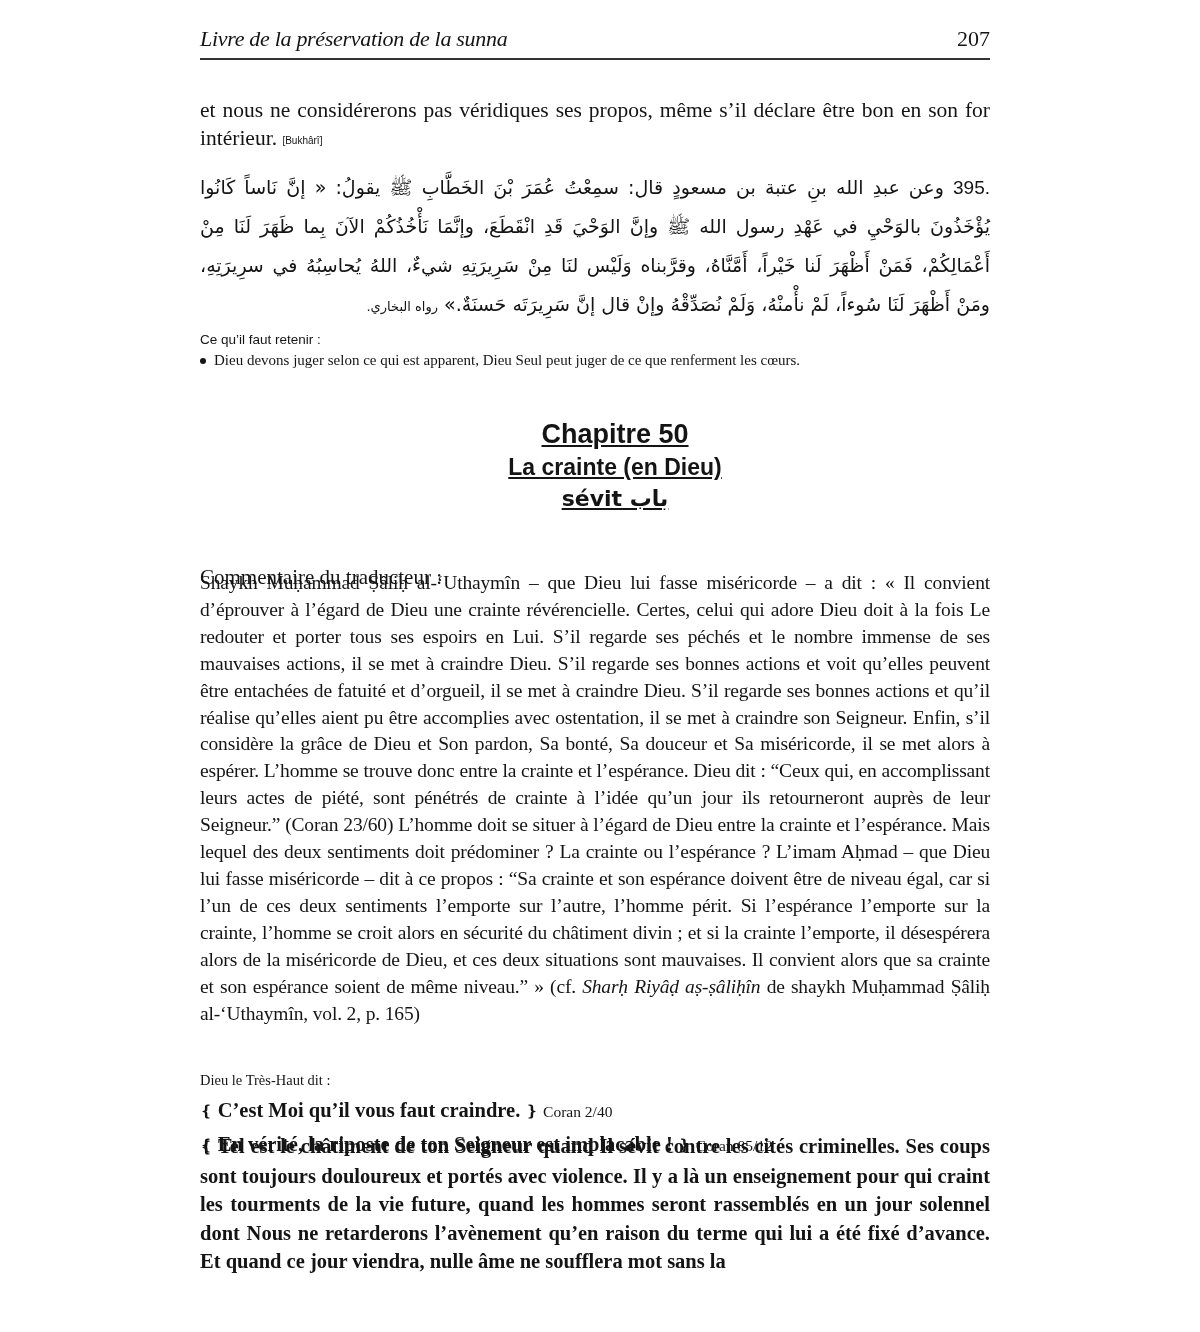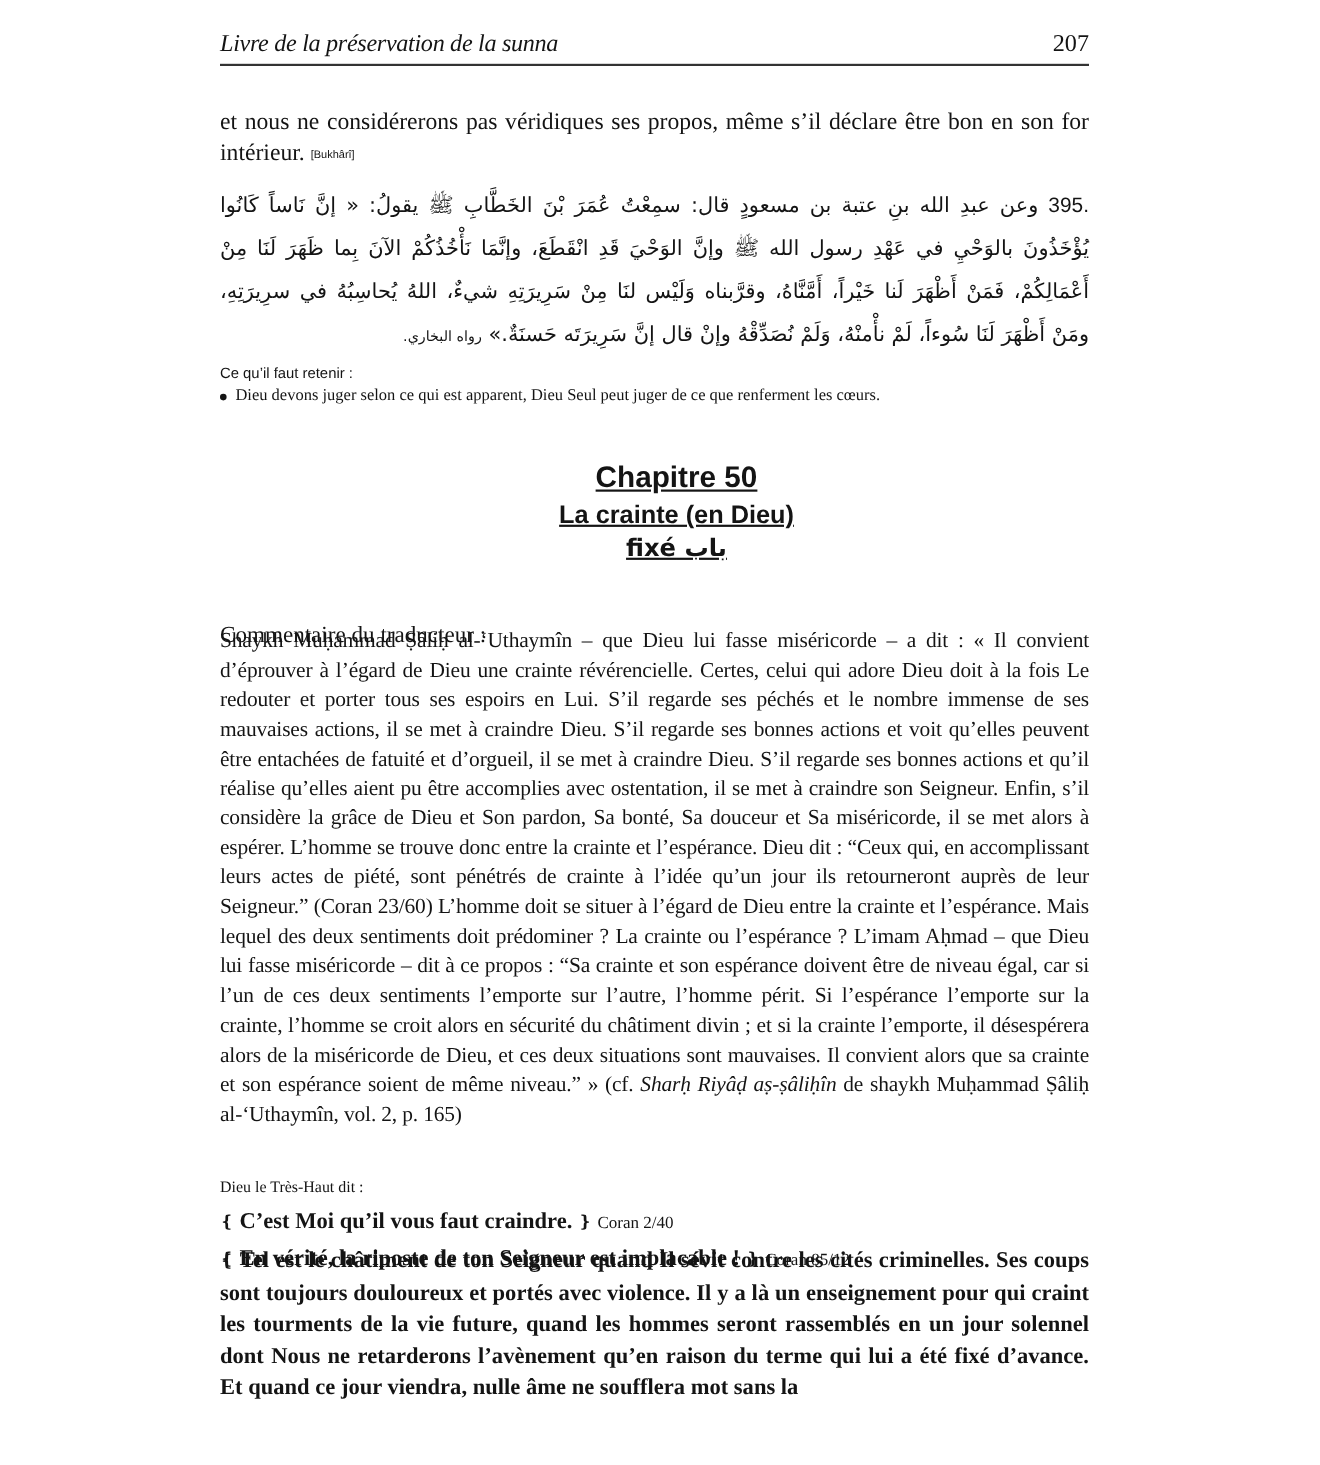--- a/index.html
+++ b/index.html
@@ -208,21 +208,21 @@
 
   <div class="retenir-label">Ce qu’il faut retenir :</div>
   <div class="retenir-item">
     <span class="bullet"></span>
     <span>Dieu devons juger selon ce qui est apparent, Dieu Seul peut juger de ce que renferment les cœurs.</span>
   </div>
 
   <div class="chapter-block">
     <div class="chapter-number">Chapitre 50</div>
     <div class="chapter-title">La crainte (en Dieu)</div>
-    <div class="chapter-arabic">باب fixé</div>
+    <div class="chapter-arabic">باب sévit</div>
   </div>
 
   <div class="commentary-label">Commentaire du traducteur :</div>
   <p class="commentary" style="margin:0;">
     <span>Shaykh Muḥammad Ṣâliḥ al-‘Uthaymîn – que Dieu lui fasse miséricorde – a dit : « Il convient d’éprouver à l’égard de Dieu une crainte révérencielle. Certes, celui qui adore Dieu doit à la fois Le redouter et porter tous ses espoirs en Lui. S’il regarde ses péchés et le nombre immense de ses mauvaises actions, il se met à craindre Dieu. S’il regarde ses bonnes actions et voit qu’elles peuvent être entachées de fatuité et d’orgueil, il se met à craindre Dieu. S’il regarde ses bonnes actions et qu’il réalise qu’elles aient pu être accomplies avec ostentation, il se met à craindre son Seigneur. Enfin, s’il considère la grâce de Dieu et Son pardon, Sa bonté, Sa douceur et Sa miséricorde, il se met alors à espérer. L’homme se trouve donc entre la crainte et l’espérance. Dieu dit : “Ceux qui, en accomplissant leurs actes de piété, sont pénétrés de crainte à l’idée qu’un jour ils retourneront auprès de leur Seigneur.” (Coran 23/60) L’homme doit se situer à l’égard de Dieu entre la crainte et l’espérance. Mais lequel des deux sentiments doit prédo­miner ? La crainte ou l’espérance ? L’imam Aḥmad – que Dieu lui fasse miséricorde – dit à ce propos : “Sa crainte et son espérance doivent être de niveau égal, car si l’un de ces deux senti­ments l’emporte sur l’autre, l’homme périt. Si l’espérance l’emporte sur la crainte, l’homme se croit alors en sécurité du châtiment divin ; et si la crainte l’emporte, il désespérera alors de la miséricorde de Dieu, et ces deux situations sont mauvaises. Il convient alors que sa crainte et son espérance soient de même niveau.” » (cf.</span>
     <i>Sharḥ Riyâḍ aṣ-ṣâliḥîn</i>
     <span>de shaykh Muḥammad Ṣâliḥ al-‘Uthaymîn, vol. 2, p. 165)</span>
   </p>
 
   <div class="dit-label">Dieu le Très-Haut dit :</div>

